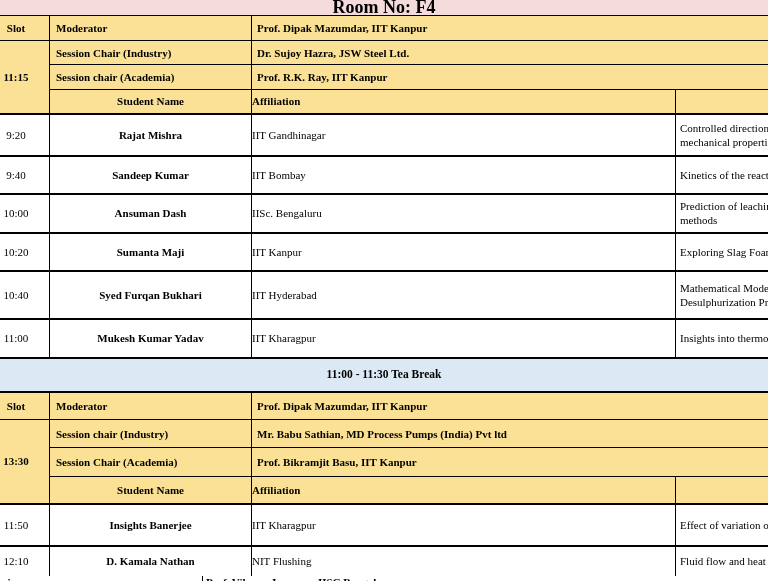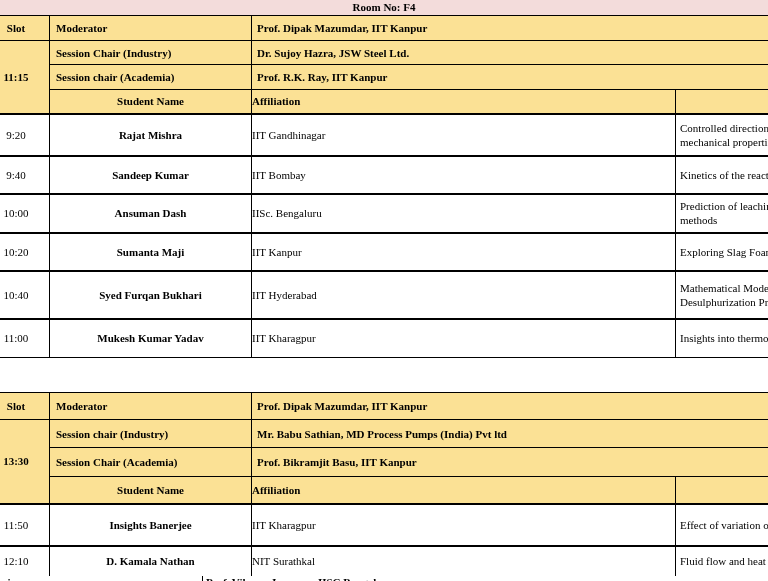--- a/index.html
+++ b/index.html
@@ -3,21 +3,21 @@
 <meta charset="utf-8">
 <style>
   html,body{margin:0;padding:0;background:#fff;}
   .screen{
     position:relative;width:768px;height:581px;overflow:hidden;background:#ffffff;
     font-family:"Liberation Serif","DejaVu Serif",serif;color:#000;
   }
   .room-header{
     position:absolute;left:0;top:0;width:768px;height:28px;box-sizing:border-box;
     background:#F3DCDB;border-bottom:1px solid #000;
-    text-align:center;font-weight:bold;font-size:11px;line-height:15px;
+    text-align:center;font-weight:bold;font-size:18px;line-height:15px;
   }
   table.sched{
     position:absolute;left:-18px;border-collapse:collapse;table-layout:fixed;width:1118px;
     font-size:11px;
   }
   table.s1{top:15px;}
   table.s2{top:392px;}
   table.sched td{
     border:1px solid #000;padding:0;vertical-align:middle;overflow:hidden;
   }
@@ -125,20 +125,21 @@
       <td class="c-time">11:00</td>
       <td class="c-name name">Mukesh Kumar Yadav</td>
       <td class="c-affl">IIT Kharagpur</td>
       <td class="c-title">
         <div class="title-line">Insights into thermomechanical processing of Al added low density medium Mn steel</div>
       </td>
     </tr>
   </tbody>
     </table>
 
+  <div class="tea-break">11:00 - 11:30 Tea Break</div>
 
   <table class="sched s2">
     <tbody>
         <tr class="yellow" style="height:27px;">
       <td class="c-time slot-time">Slot</td>
       <td class="c-name lbl">Moderator</td>
       <td class="val" colspan="2">Prof. Dipak Mazumdar, IIT Kanpur</td>
     </tr>
     <tr class="yellow" style="height:28px;">
       <td class="c-time slot-time" rowspan="3">13:30</td>
@@ -158,21 +159,21 @@
       <td class="c-time">11:50</td>
       <td class="c-name name">Insights Banerjee</td>
       <td class="c-affl">IIT Kharagpur</td>
       <td class="c-title">
         <div class="title-line">Effect of variation of composition on atomistic structure of ternary Cu – Zr – Al based</div>
       </td>
     </tr>
     <tr class="thick" style="height:31px;">
       <td class="c-time">12:10</td>
       <td class="c-name name">D. Kamala Nathan</td>
-      <td class="c-affl">NIT Surathkal</td>
+      <td class="c-affl">NIT Flushing</td>
       <td class="c-title">
         <div class="title-line">Fluid flow and heat transfer during injection molding of pet</div>
       </td>
     </tr>
   </tbody>
     </table>
 
   <div class="partial-row">
     <span class="frag-left">air</span>
     <span class="frag-chair">Prof. Vikram Jayaram, IISC Bangalore</span>

